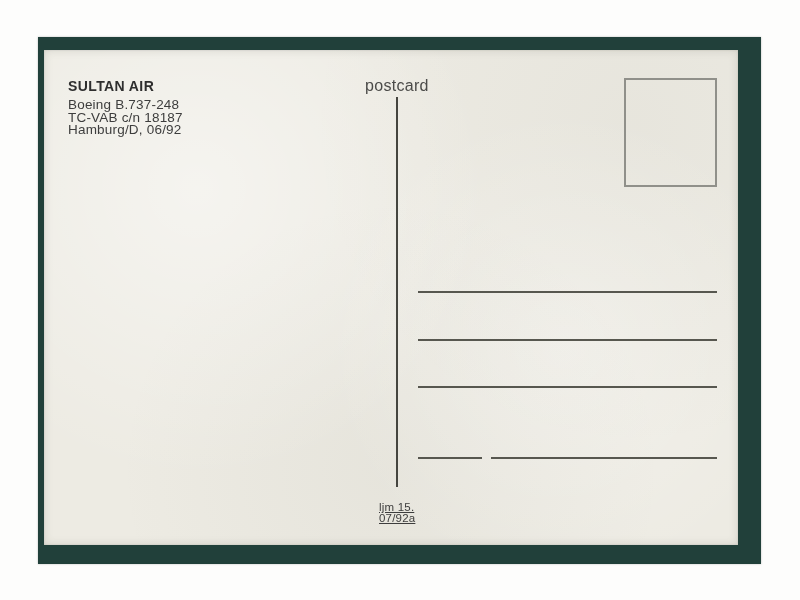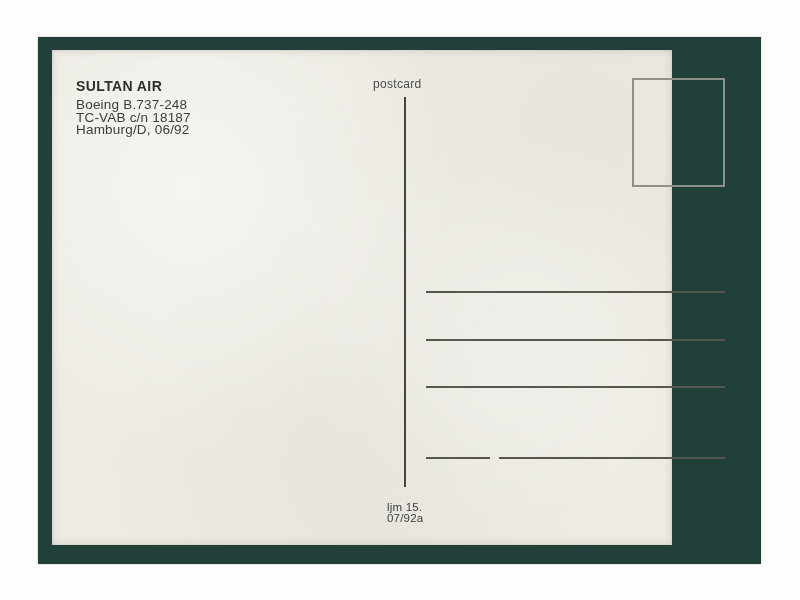--- a/index.html
+++ b/index.html
@@ -11,21 +11,21 @@
   }
   .scan{position:absolute;inset:0;}
   .frame{
     position:absolute;
     left:38px;top:37px;width:723px;height:527px;
     background:#21403a;
     box-shadow:0 0 2px rgba(0,0,0,.25);
   }
   .card{
     position:absolute;
-    left:14px;top:13px;width:620px;height:495px;
+    left:6px;top:13px;width:694px;height:495px;
     background-color:#edebe3;
     background-image:
       radial-gradient(circle at 22% 28%, rgba(255,255,255,.45), rgba(255,255,255,0) 45%),
       radial-gradient(circle at 75% 60%, rgba(255,255,255,.30), rgba(255,255,255,0) 40%),
       radial-gradient(circle at 50% 85%, rgba(120,120,105,.06), rgba(120,120,105,0) 50%),
       radial-gradient(circle at 85% 15%, rgba(120,120,105,.05), rgba(120,120,105,0) 45%);
     box-shadow:inset 0 0 10px rgba(60,60,45,.14), inset 0 0 2px rgba(60,60,45,.18);
   }
   .publisher{
     position:absolute;left:24px;top:28px;
@@ -33,21 +33,21 @@
   }
   .airline{
     font-size:14px;font-weight:bold;letter-spacing:.4px;
     color:#2e2e2e;margin:0 0 5px 0;
   }
   .publine{
     font-size:13.5px;line-height:12.5px;letter-spacing:.2px;margin:0;
   }
   .postcard-label{
     position:absolute;left:321px;top:27px;width:64px;
-    font-size:12px;color:#4b4b49;letter-spacing:.3px;
+    font-size:16px;color:#4b4b49;letter-spacing:.3px;
   }
   .vline{
     position:absolute;left:352px;top:47px;width:2px;height:390px;
     background:#45453f;
   }
   .stampbox{
     position:absolute;left:580px;top:28px;width:89px;height:105px;
     border:2px solid #90908a;
     background:transparent;
   }
@@ -58,21 +58,21 @@
   .rule.l2{left:374px;top:289px;width:299px;}
   .rule.l3{left:374px;top:336px;width:299px;}
   .rule.l4a{left:374px;top:407px;width:64px;}
   .rule.l4b{left:447px;top:407px;width:226px;}
   .photo-credit{
     position:absolute;left:24px;top:459px;
     font-size:14px;color:#3d3d3d;letter-spacing:.2px;
   }
   .edition{
     position:absolute;left:335px;top:452px;
-    font-size:11.5px;line-height:11px;color:#3d3d3d;letter-spacing:.2px;
+    font-size:11.5px;line-height:11px;color:#3d3d3d;letter-spacing:.2px;text-decoration:underline;
   }
   .edition p{margin:0;}
 </style>
 </head>
 <body>
 
 <div class="scan">
   <div class="frame">
     <div class="card">
 

